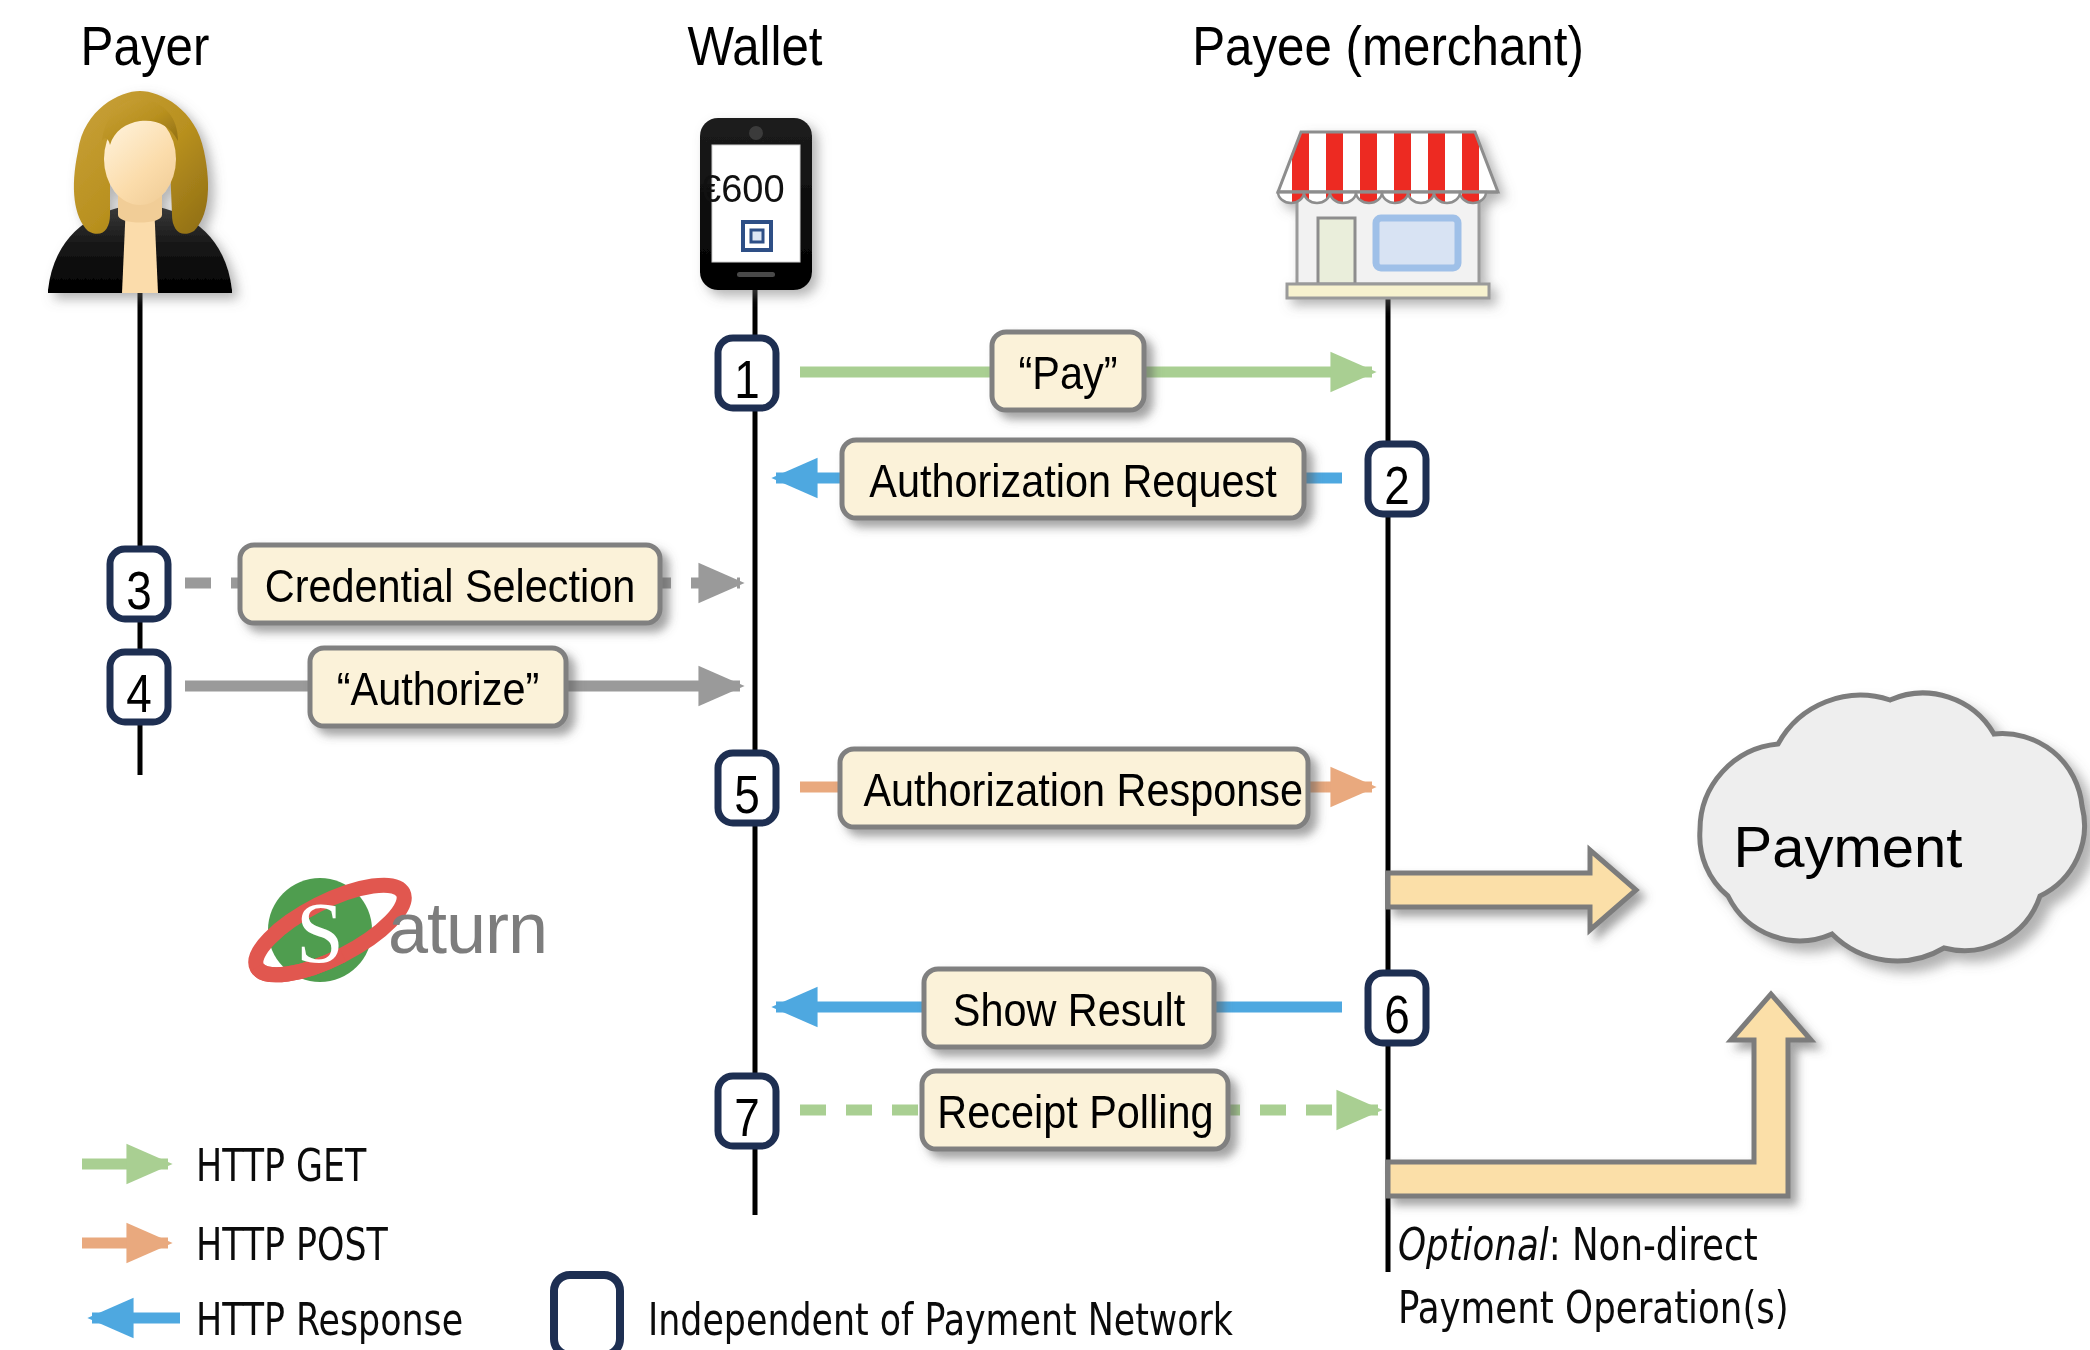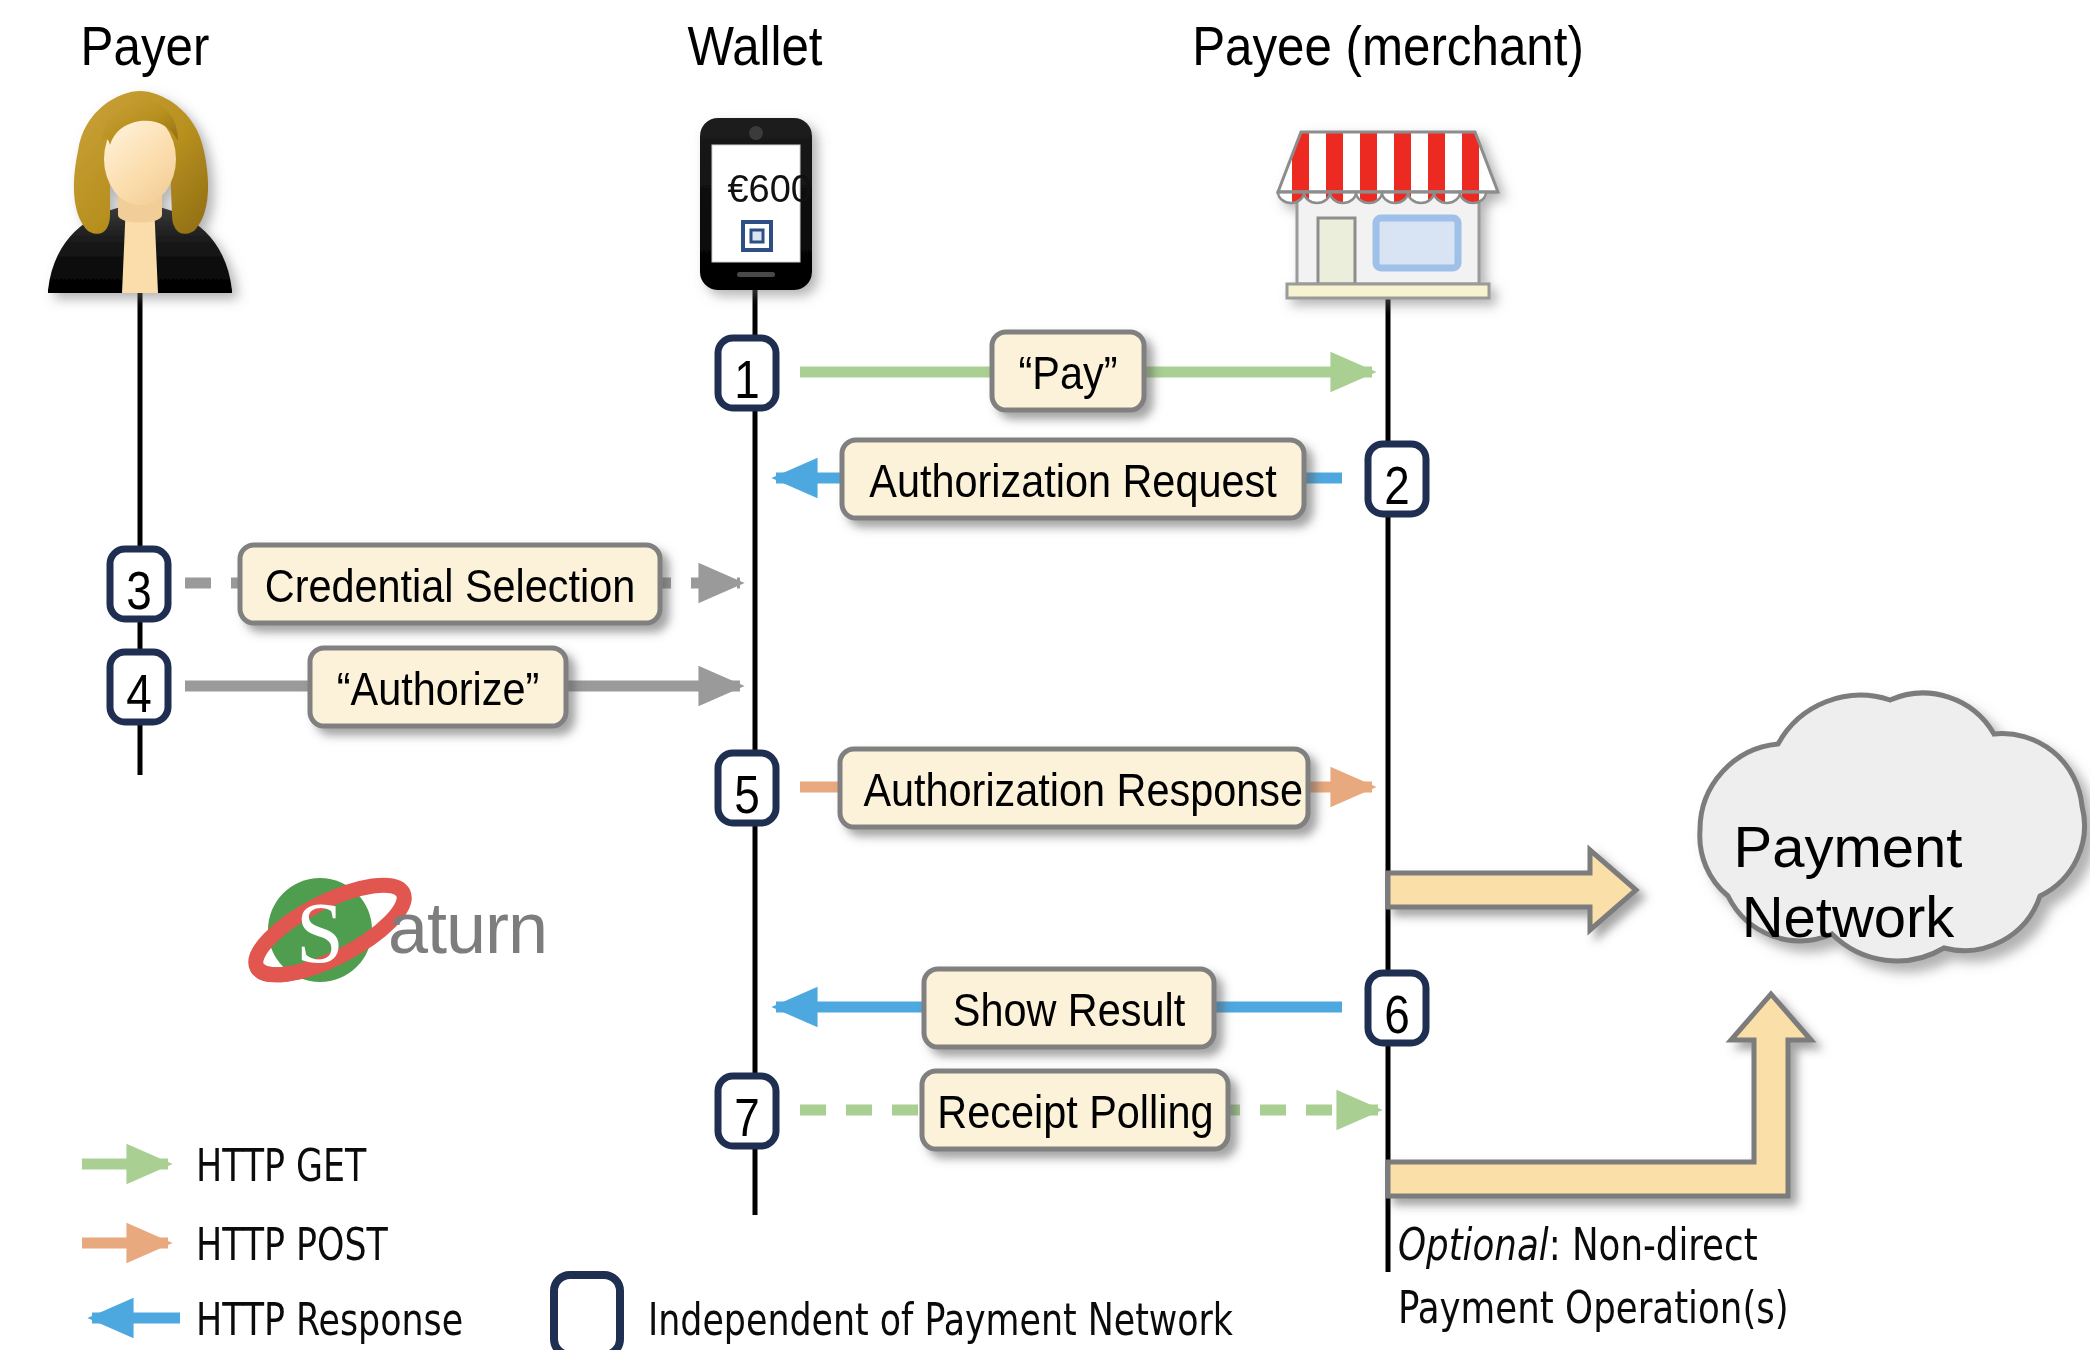--- a/index.html
+++ b/index.html
@@ -81,21 +81,21 @@
     font-family: "Liberation Sans", sans-serif;
     font-size: 58px;
     text-align: center;
     line-height: 1.12;
     color: #000;
   }
   .phone-amt {
     font-family: "Liberation Sans", sans-serif;
     font-size: 38px;
     color: #111;
-    text-align: right;
+    text-align: left;
   }
   .saturn-word {
     font-family: "Liberation Sans", sans-serif;
     font-size: 72px;
     color: #7d7d7d;
     letter-spacing: -1px;
   }
   .saturn-s {
     font-family: "Liberation Serif", serif;
     font-size: 86px;
@@ -306,21 +306,20 @@
 
   <div class="txt step-num" style="left:718px;  top:352px;  width:58px;">1</div>
   <div class="txt step-num" style="left:1368px; top:458px;  width:58px;">2</div>
   <div class="txt step-num" style="left:110px;  top:563px;  width:58px;">3</div>
   <div class="txt step-num" style="left:110px;  top:666px;  width:58px;">4</div>
   <div class="txt step-num" style="left:718px;  top:767px;  width:58px;">5</div>
   <div class="txt step-num" style="left:1368px; top:987px;  width:58px;">6</div>
   <div class="txt step-num" style="left:718px;  top:1090px; width:58px;">7</div>
 
   <div class="txt cloud-txt" style="left:1638px; top:815px;  width:420px;">Payment</div>
-  <div class="txt cloud-txt" style="left:1638px; top:885px;  width:420px;">Network</div>
 
   <div class="txt saturn-word" style="left:388px; top:892px;">aturn</div>
 
   <div class="txt legend-txt" style="left:196px; top:1143px;">HTTP GET</div>
   <div class="txt legend-txt" style="left:196px; top:1222px;">HTTP POST</div>
   <div class="txt legend-txt" style="left:196px; top:1297px;">HTTP Response</div>
   <div class="txt legend-txt" style="left:648px; top:1297px;">Independent of Payment Network</div>
 
   <div class="txt caption-txt" style="left:1398px; top:1222px;">
     <span class="ital">Optional</span><span>: Non-direct</span>

